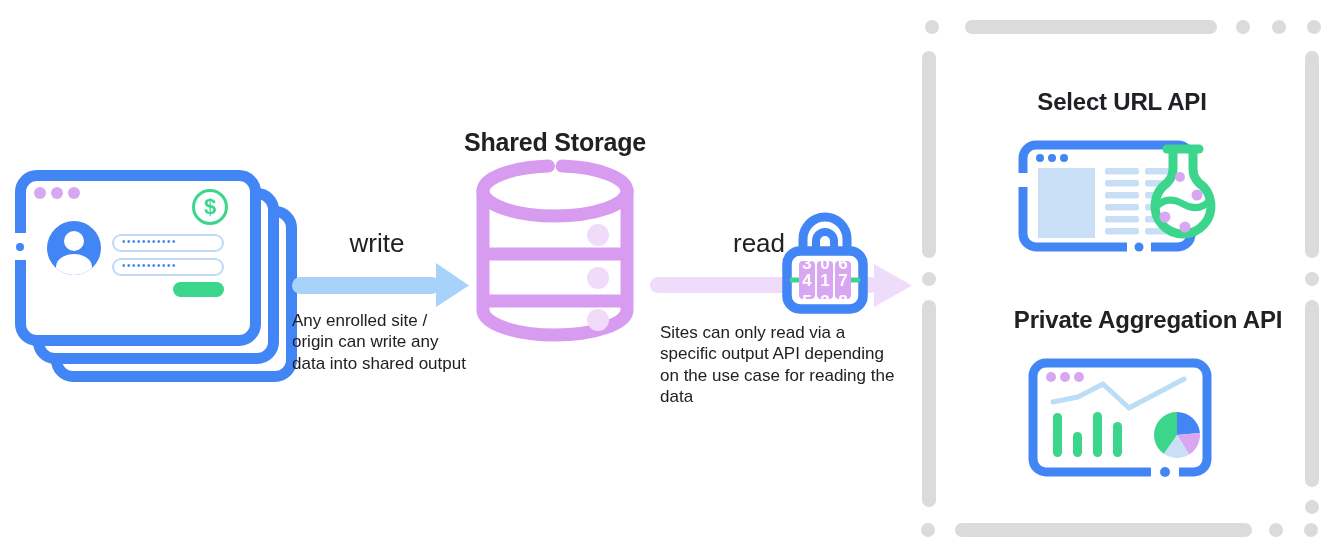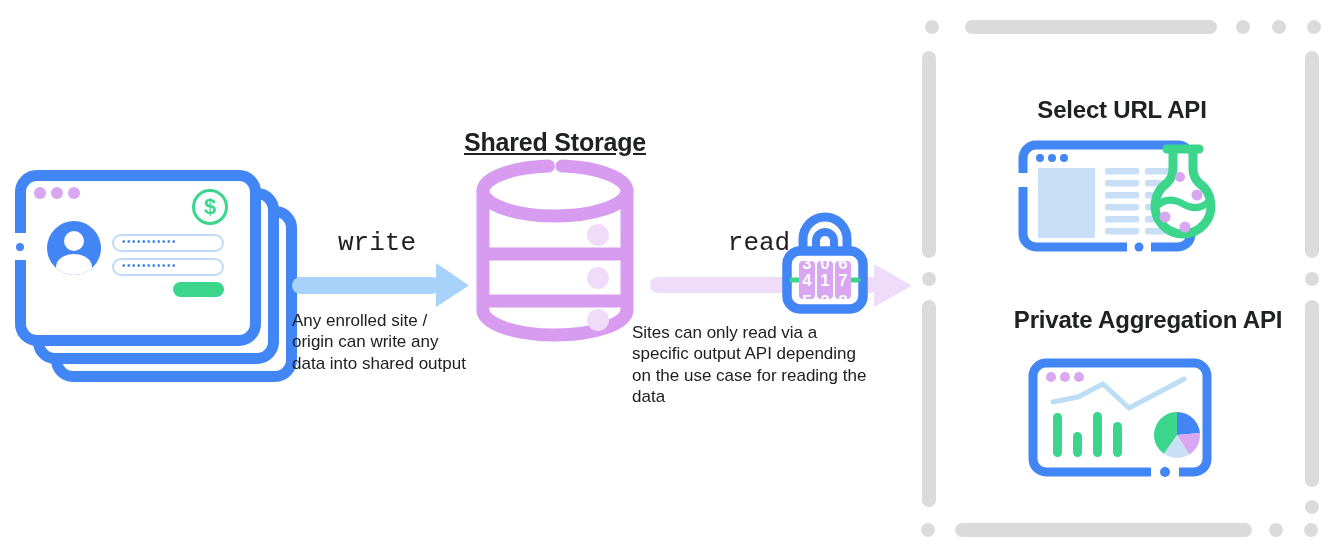--- a/index.html
+++ b/index.html
@@ -1,20 +1,20 @@
 <!DOCTYPE html>
 <html style="--blue: #4285F4; --green: #3BD68C; --purple: #D79BF0; --purpleLight: #F1DBFA; --lavender: #D9A7F2; --arrowBlue: #A7D3FB; --arrowLavender: #EFDCFA; --paleBlue: #C9DFF5; --lineBlue: #BBDDF6; --gray: #DBDBDB; --ink: #202124;"><head>
 <meta charset="utf-8">
 <style>
   html,body{margin:0;padding:0;background:#fff;}
   #canvas{position:relative;width:1333px;height:555px;background:#fff;overflow:hidden;
           font-family:"Liberation Sans",sans-serif;color:var(--ink);}
   .abs{position:absolute;}
   .heading{font-weight:700;font-size:25px;letter-spacing:-0.2px;text-align:center;color:var(--ink);}
-  .flowlabel{font-size:26px;text-align:center;color:var(--ink);font-family:Liberation Mono, monospace;}
+  .flowlabel{font-size:26px;text-align:center;color:var(--ink);}
   .caption{font-size:17px;line-height:1.26;color:var(--ink);}
 
   
   .win{position:absolute;width:246px;height:176px;background:#fff;border:11px solid var(--blue);border-radius:22px;box-sizing:border-box;}
   .win-dot{position:absolute;width:12px;height:12px;border-radius:50%;background:var(--lavender);}
   .dollar-badge{position:absolute;left:166px;top:8px;width:36px;height:36px;border:3.5px solid var(--green);
                 border-radius:50%;box-sizing:border-box;display:flex;align-items:center;justify-content:center;
                 color:var(--green);font-weight:700;font-size:22px;}
   .avatar{position:absolute;left:21px;top:40px;width:54px;height:54px;border-radius:50%;background:var(--blue);overflow:hidden;}
   .avatar .head{position:absolute;left:17px;top:10px;width:20px;height:20px;border-radius:50%;background:#fff;}
@@ -57,21 +57,21 @@
     </div>
   </div>
 
   <div class="abs flowlabel" style="left:297px;top:228px;width:160px;">write</div>
   <svg class="abs" style="left:292px;top:262px;" width="178" height="46" viewBox="0 0 178 46">
     <rect x="0" y="15" width="148" height="17" rx="8.5" fill="var(--arrowBlue)"></rect>
     <polygon points="144,1 177,23.5 144,45" fill="var(--arrowBlue)"></polygon>
   </svg>
   <div class="abs caption" style="left:292px;top:310px;width:174px;">Any enrolled site / origin can write any data into shared output</div>
 
-  <div class="abs heading" style="left:435px;top:128px;width:240px;text-decoration:underline;">Shared Storage</div>
+  <div class="abs heading" style="left:435px;top:128px;width:240px;">Shared Storage</div>
   <svg class="abs" style="left:470px;top:158px;" width="170" height="192" viewBox="0 0 170 192">
     <path d="M13 33 V152 A72 25 0 0 0 157 152 V33" fill="#fff" stroke="var(--purple)" stroke-width="13" stroke-linecap="round"></path>
     <ellipse cx="85" cy="33" rx="72" ry="25" fill="#fff" stroke="var(--purple)" stroke-width="13" stroke-linecap="round" stroke-dasharray="235 14 74 10000"></ellipse>
     <path d="M20 96 H150" stroke="var(--purple)" stroke-width="13" stroke-linecap="round"></path>
     <path d="M20 143 H150" stroke="var(--purple)" stroke-width="13" stroke-linecap="round"></path>
     <circle cx="128" cy="77" r="11" fill="var(--purpleLight)"></circle>
     <circle cx="128" cy="120" r="11" fill="var(--purpleLight)"></circle>
     <circle cx="128" cy="162" r="11" fill="var(--purpleLight)"></circle>
   </svg>
 
@@ -101,21 +101,21 @@
       <text x="66" y="74">6</text>
       <text x="30" y="91">4</text>
       <text x="48" y="91">1</text>
       <text x="66" y="91">7</text>
       <text x="30" y="112">5</text>
       <text x="48" y="112">2</text>
       <text x="66" y="112">8</text>
     </g>
   </svg>
 
-  <div class="abs caption" style="left:632px;top:322px;width:240px;">Sites can only read via a specific output API depending on the use case for reading the data</div>
+  <div class="abs caption" style="left:660px;top:322px;width:240px;">Sites can only read via a specific output API depending on the use case for reading the data</div>
 
   <svg class="abs" style="left:915px;top:13px;" width="418" height="542" viewBox="0 0 418 542">
     <g stroke="var(--gray)" stroke-width="14" stroke-linecap="round" fill="none">
       <path d="M17 14 h0.01"></path>
         <path d="M57 14 H295"></path>
         <path d="M328 14 h0.01"></path>
         <path d="M364 14 h0.01"></path>
         <path d="M399 14 h0.01"></path>
       <path d="M397 45 V238"></path>
         <path d="M397 266 v0.01"></path>
@@ -124,21 +124,21 @@
       <path d="M13 517 h0.01"></path>
         <path d="M47 517 H330"></path>
         <path d="M361 517 h0.01"></path>
         <path d="M396 517 h0.01"></path>
       <path d="M14 45 V238"></path>
         <path d="M14 266 v0.01"></path>
         <path d="M14 294 V487"></path>
     </g>
   </svg>
 
-  <div class="abs heading" style="left:1002px;top:88px;width:240px;font-size:24px;margin-top:8px;">Select URL API</div>
+  <div class="abs heading" style="left:1002px;top:88px;width:240px;font-size:24px;">Select URL API</div>
   <svg class="abs" style="left:1015px;top:137px;" width="205" height="118" viewBox="0 0 205 118">
     <rect x="8" y="8" width="168" height="102" rx="13" fill="#fff" stroke="var(--blue)" stroke-width="9"></rect>
     <rect x="2.5" y="36" width="11" height="14" fill="#fff"></rect>
     <rect x="112" y="104" width="24" height="11" fill="#fff"></rect>
     <circle cx="124" cy="110" r="4.5" fill="var(--blue)"></circle>
     <circle cx="25" cy="21" r="4" fill="var(--blue)"></circle>
       <circle cx="37" cy="21" r="4" fill="var(--blue)"></circle>
       <circle cx="49" cy="21" r="4" fill="var(--blue)"></circle>
     <rect x="23" y="31" width="57" height="70" fill="var(--paleBlue)"></rect>
     <g fill="var(--paleBlue)">

